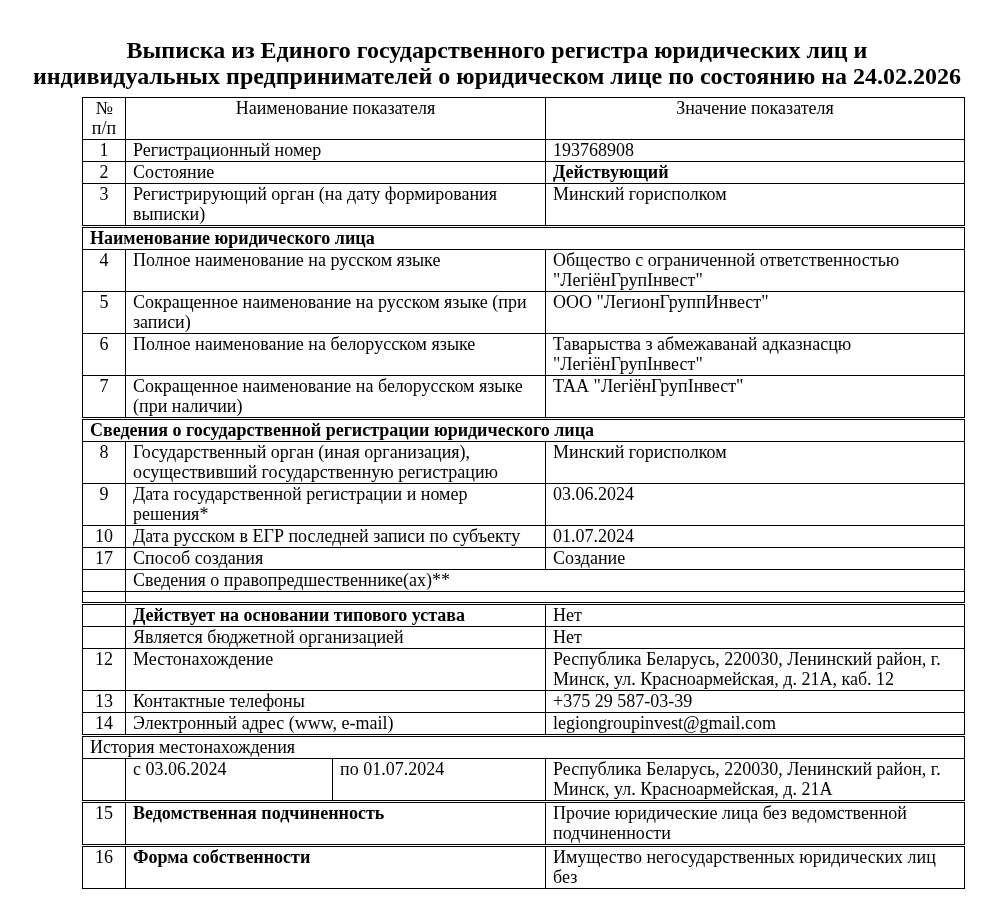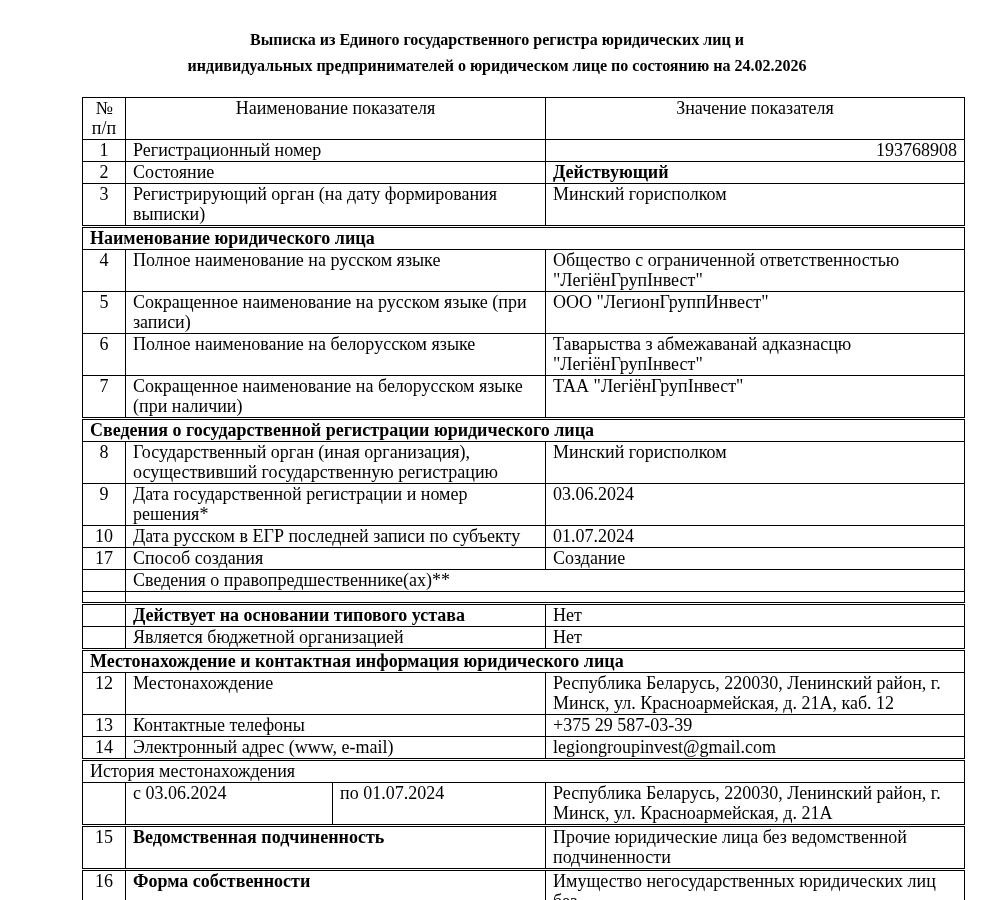--- a/index.html
+++ b/index.html
@@ -7,24 +7,24 @@
   .page {
     position: relative;
     width: 994px;
     height: 900px;
     background: #ffffff;
     color: #000000;
     font-family: "Liberation Serif", serif;
     overflow: hidden;
   }
   .title {
-    padding-top: 27px;
+    padding-top: 37px;
     text-align: center;
     font-weight: bold;
-    font-size: 16px;
+    font-size: 24px;
     line-height: 26px;
   }
   table.reg {
     position: absolute;
     left: 82px;
     top: 97px;
     width: 882px;
     border-collapse: collapse;
     table-layout: fixed;
     font-size: 18px;
@@ -34,21 +34,21 @@
     vertical-align: top;
     padding: 0 7px 1px 7px;
     line-height: 20px;
     overflow: hidden;
     word-wrap: break-word;
   }
   td.num { text-align: center; padding-left: 2px; padding-right: 2px; }
   td.hdr { text-align: center; height: 41px; }
   td.sec { text-align: left; }
   .b { font-weight: bold; }
-  td.center { text-align: right; }
+  td.center { text-align: left; }
   td.indent { padding-left: 16px; margin-left: 42px; }
   tr.dbl td { border-top: 3px double #000000; }
   tr.empty-row td { height: 12px; }
 </style>
 </head>
 <body>
 
 <div class="page">
 
   <div class="title">
@@ -163,23 +163,20 @@
       <td colspan="2" class="b">Действует на основании типового устава</td>
       <td>Нет</td>
     </tr>
 
     <tr>
       <td class="num"></td>
       <td colspan="2">Является бюджетной организацией</td>
       <td>Нет</td>
     </tr>
 
-    <tr class="dbl">
-      <td class="sec b" colspan="4">Местонахождение и контактная информация юридического лица</td>
-    </tr>
 
     <tr>
       <td class="num">12</td>
       <td colspan="2">Местонахождение</td>
       <td>Республика Беларусь, 220030, Ленинский район, г. Минск, ул. Красноармейская, д. 21А, каб. 12</td>
     </tr>
 
     <tr>
       <td class="num">13</td>
       <td colspan="2">Контактные телефоны</td>

